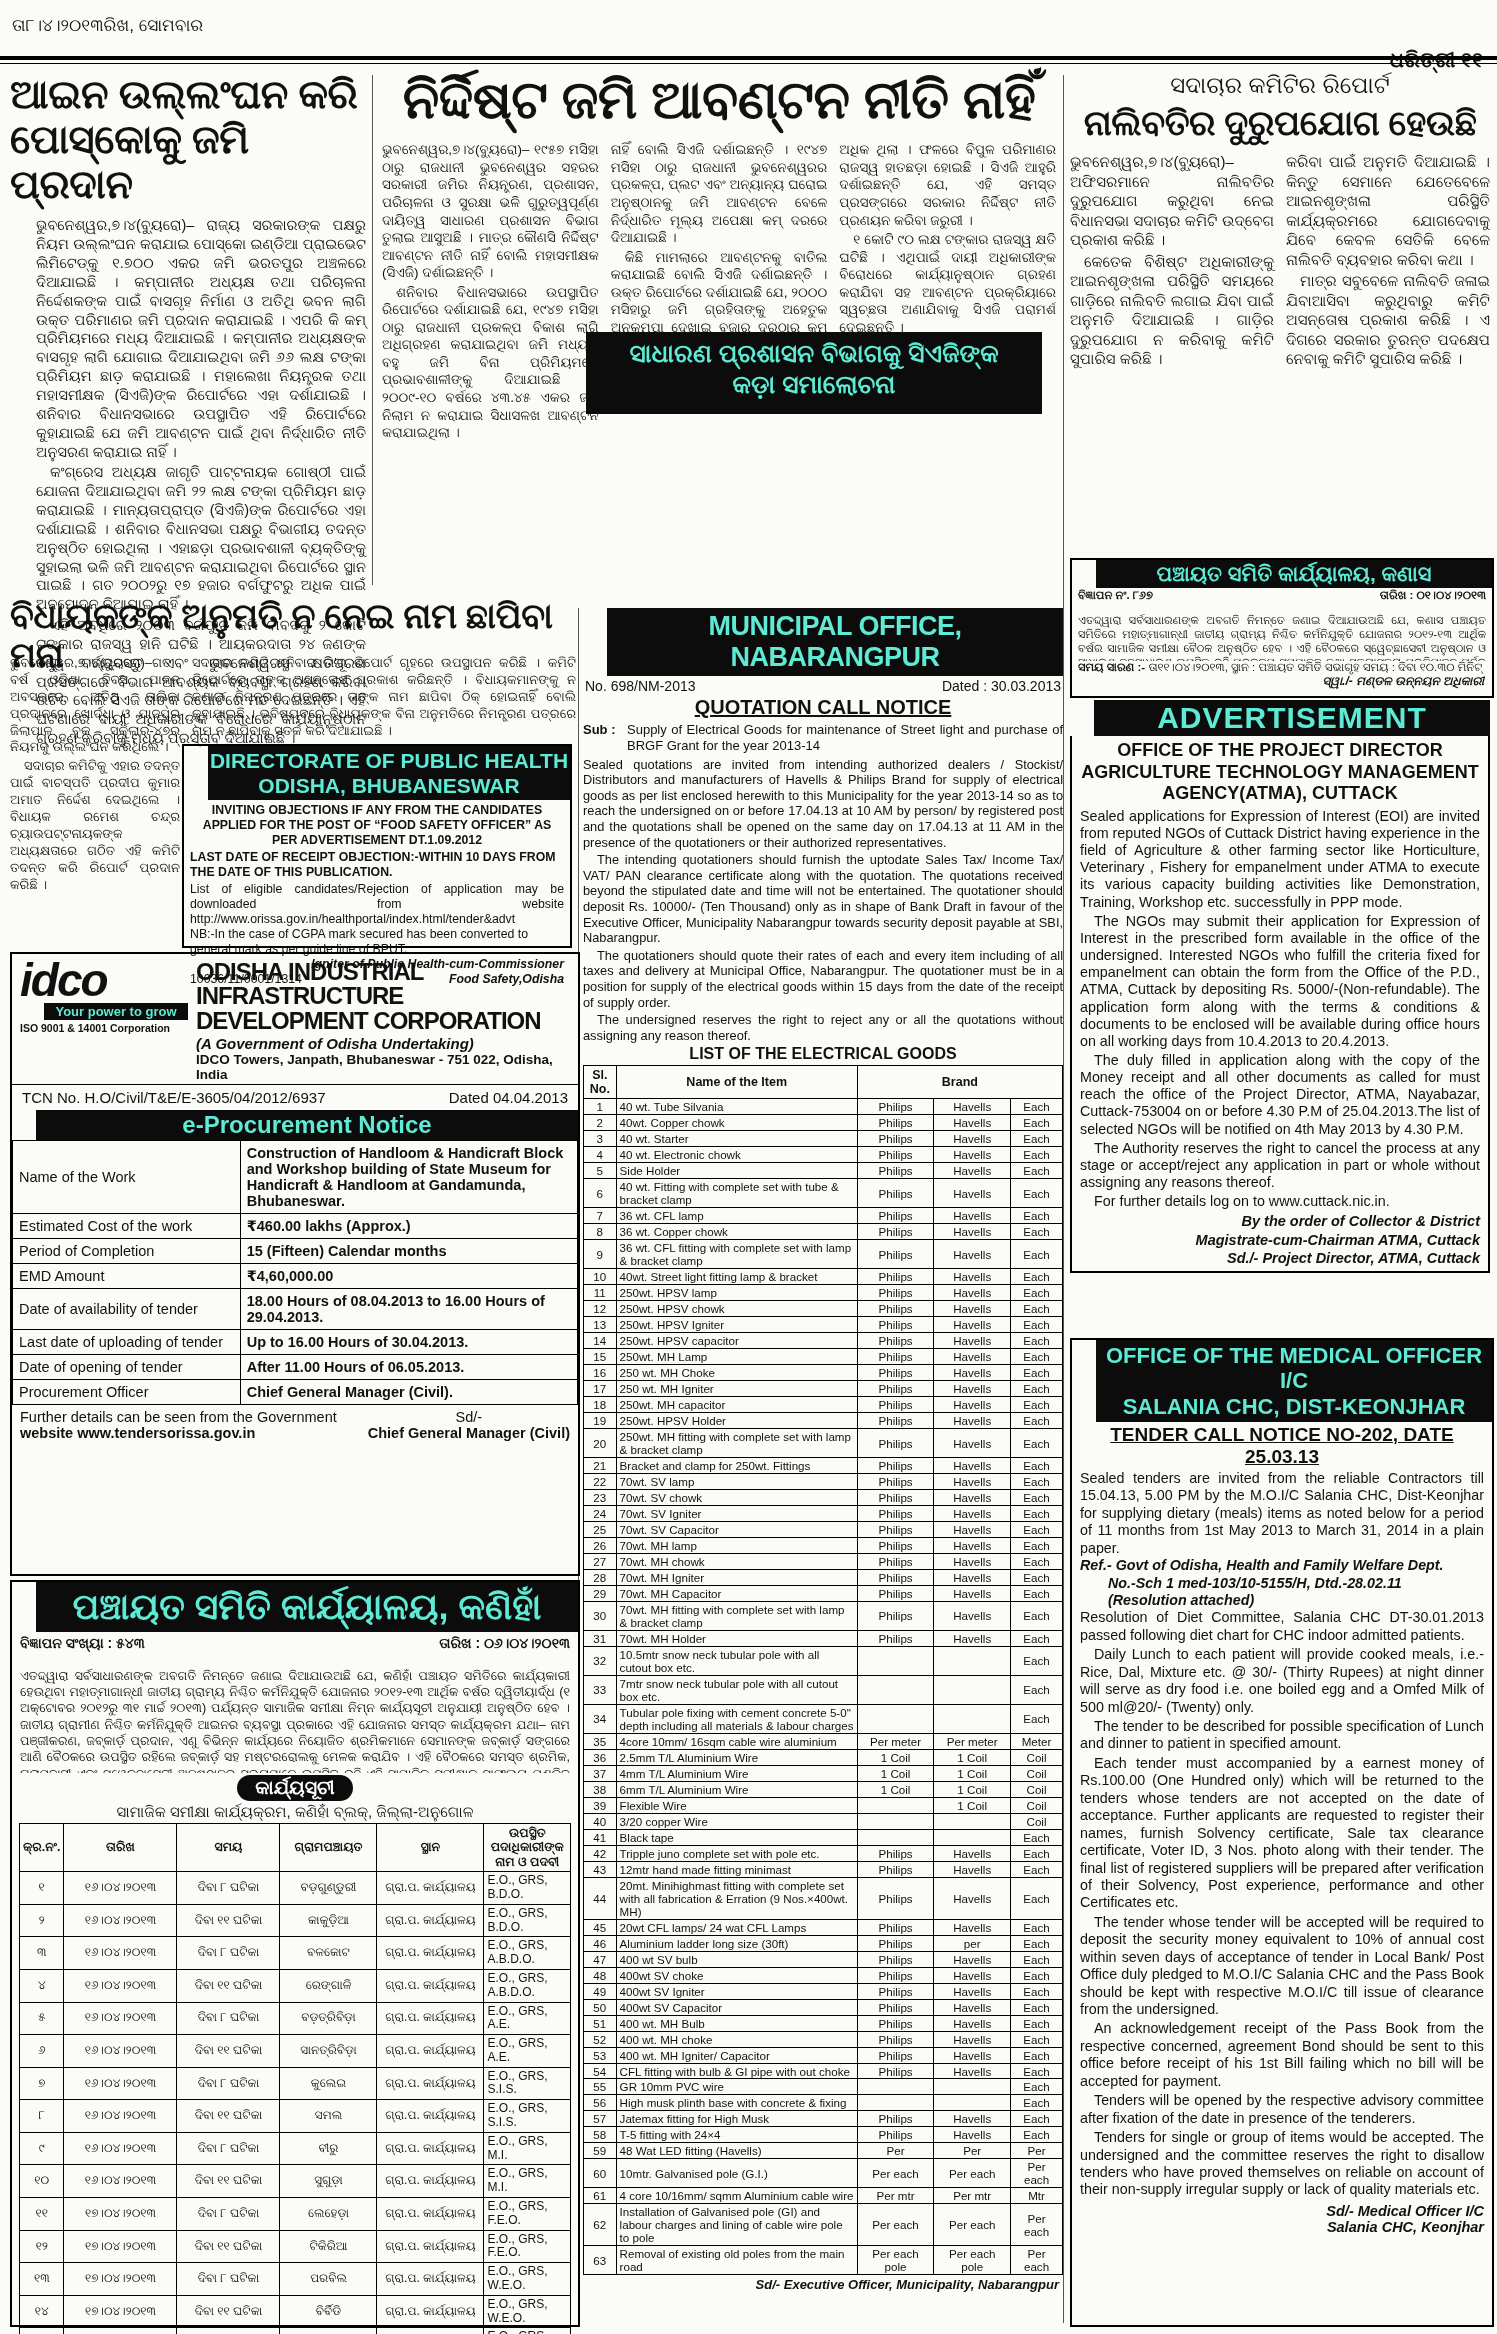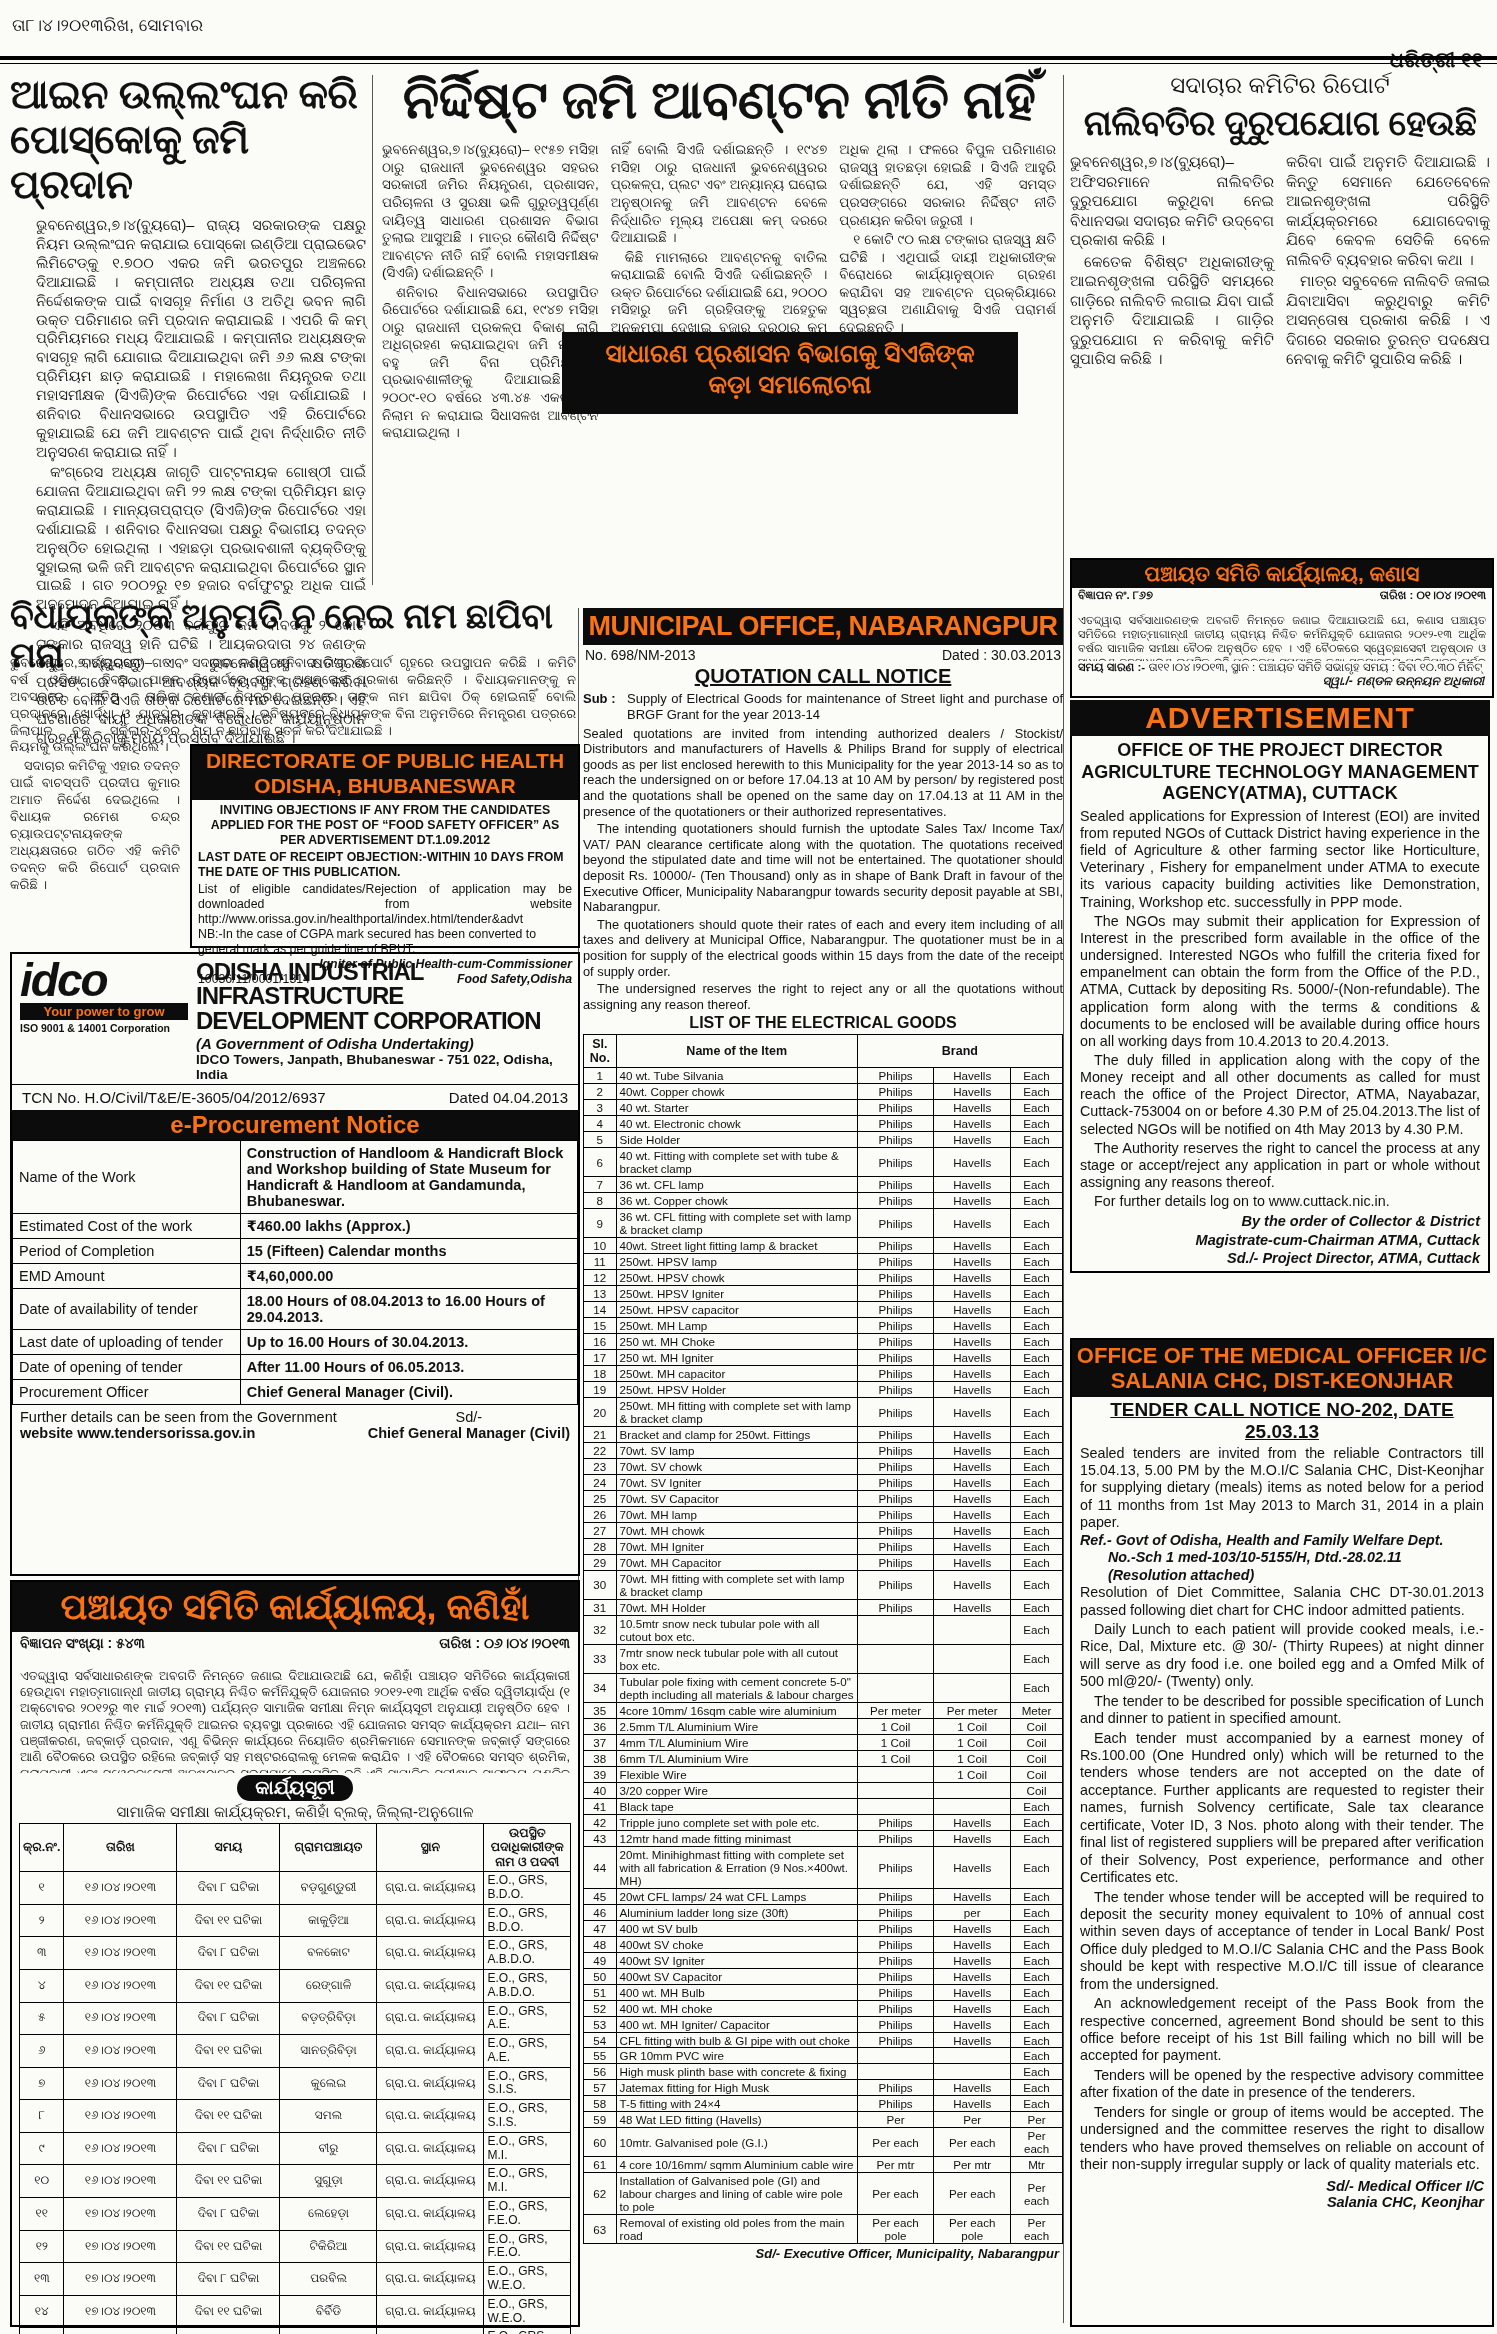--- a/index.html
+++ b/index.html
@@ -1,19 +1,19 @@
 <!DOCTYPE html>
 <html><head>
 <meta charset="utf-8">
 <style>
   html,body{margin:0;padding:0;background:#8a8a8a;}
   .page{position:relative;width:1497px;height:2334px;background:#fbfbf8;color:#111;
         font-family:"Liberation Sans","DejaVu Sans",sans-serif;overflow:hidden;}
   .abs{position:absolute;}
-  .bar{background:#0c0c0c;color:#f97316;font-weight:bold;text-align:center;}
+  .bar{background:#0c0c0c;color:#5eead4;font-weight:bold;text-align:center;margin-left:24px;}
   .just{text-align:justify;}
   .b{font-weight:bold;} .i{font-style:italic;} .c{text-align:center;} .r{text-align:right;}
   .rule-thick{height:4px;background:#000;}
   .rule-thin{height:1px;background:#000;}
   .vline{width:1px;background:#555;}
   .headline{font-weight:bold;line-height:1.12;letter-spacing:-0.5px;}
   .news{font-size:13.5px;line-height:1.3;}
   .news p{margin:0 0 2px 0;text-indent:14px;}
   .news p:first-child{text-indent:0;}
   .cols{display:flex;gap:12px;}
@@ -96,21 +96,21 @@
     <div class="headline" style="font-size:35px;">ବିଧାୟକଙ୍କ ଅନୁମତି ନ ନେଇ ନାମ ଛାପିବା ମନା</div>
   </div>
   <div class="abs news just" style="left:10px;top:655px;width:170px;height:288px;overflow:hidden;font-size:13px;">
       <p>ଭୁବନେଶ୍ୱର,୭।୪(ବ୍ୟୁରୋ)–ଗତ ବର୍ଷ ଓଡ଼ିଶା ଦିବସ ପାଳନ ଅବସରରେ ଅତିଥି ତାଲିକା ପ୍ରଦାନରେ ଖୋର୍ଦ୍ଧା ଓ ଯାଜପୁର ଜିଲାପାଳ ବୁକ୍ ସର୍କୁଲାର-୪୭ର ନିୟମକୁ ଉଲ୍ଲଂଘନ କରିଥିଲେ ।</p>
       <p>ସଦାଚାର କମିଟିକୁ ଏହାର ତଦନ୍ତ ପାଇଁ ବାଚସ୍ପତି ପ୍ରଦୀପ କୁମାର ଅମାତ ନିର୍ଦ୍ଦେଶ ଦେଇଥିଲେ । ବିଧାୟକ ରମେଶ ଚନ୍ଦ୍ର ଚ୍ୟାଉପଟ୍ଟନାୟକଙ୍କ ଅଧ୍ୟକ୍ଷତାରେ ଗଠିତ ଏହି କମିଟି ତଦନ୍ତ କରି ରିପୋର୍ଟ ପ୍ରଦାନ କରିଛି ।</p>
     </div>
   <div class="abs news just" style="left:192px;top:655px;width:384px;height:84px;overflow:hidden;font-size:13px;">
       <p>ସଦାଚାର କମିଟି ଶନିବାର ତା'ର ରିପୋର୍ଟ ଗୃହରେ ଉପସ୍ଥାପନ କରିଛି । କମିଟି ରିପୋର୍ଟରେ ତାଙ୍କ ଅସନ୍ତୋଷ ପ୍ରକାଶ କରିଛନ୍ତି । ବିଧାୟକମାନଙ୍କୁ ନ ଜଣାଇ ନିମନ୍ତ୍ରଣ ପତ୍ରରେ ତାଙ୍କ ନାମ ଛାପିବା ଠିକ୍ ହୋଇନାହିଁ ବୋଲି କୁହାଯାଇଛି । ଭବିଷ୍ୟତରେ ବିଧାୟକଙ୍କ ବିନା ଅନୁମତିରେ ନିମନ୍ତ୍ରଣ ପତ୍ରରେ ନାମ ନ ଛାପିବାକୁ ସତର୍କ କରି ଦିଆଯାଇଛି ।</p>
     </div>
 
-  <div class="abs boxed" style="left:190px;top:744px;width:386px;height:200px;">
+  <div class="abs boxed" style="left:182px;top:744px;width:386px;height:200px;">
     <div class="bar" style="font-size:21px;line-height:1.2;padding:2px 0;">
       <div>DIRECTORATE OF PUBLIC HEALTH</div>
       <div>ODISHA, BHUBANESWAR</div>
     </div>
     <div style="padding:3px 6px;font-size:12.3px;line-height:1.22;">
       <div class="b c">INVITING OBJECTIONS IF ANY FROM THE CANDIDATES APPLIED FOR THE POST OF “FOOD SAFETY OFFICER” AS PER ADVERTISEMENT DT.1.09.2012</div>
       <div style="margin-top:2px;"><span class="b">LAST DATE OF RECEIPT OBJECTION:-</span><span class="b">WITHIN 10 DAYS FROM THE DATE OF THIS PUBLICATION.</span></div>
       <div class="just" style="margin-top:2px;">List of eligible candidates/Rejection of application may be downloaded from website http://www.orissa.gov.in/healthportal/index.html/tender&amp;advt</div>
       <div>NB:-In the case of CGPA mark secured has been converted to general mark as per guide line of BPUT.</div>
       <div class="r b i">Igniter of Public Health-cum-Commissioner</div>

